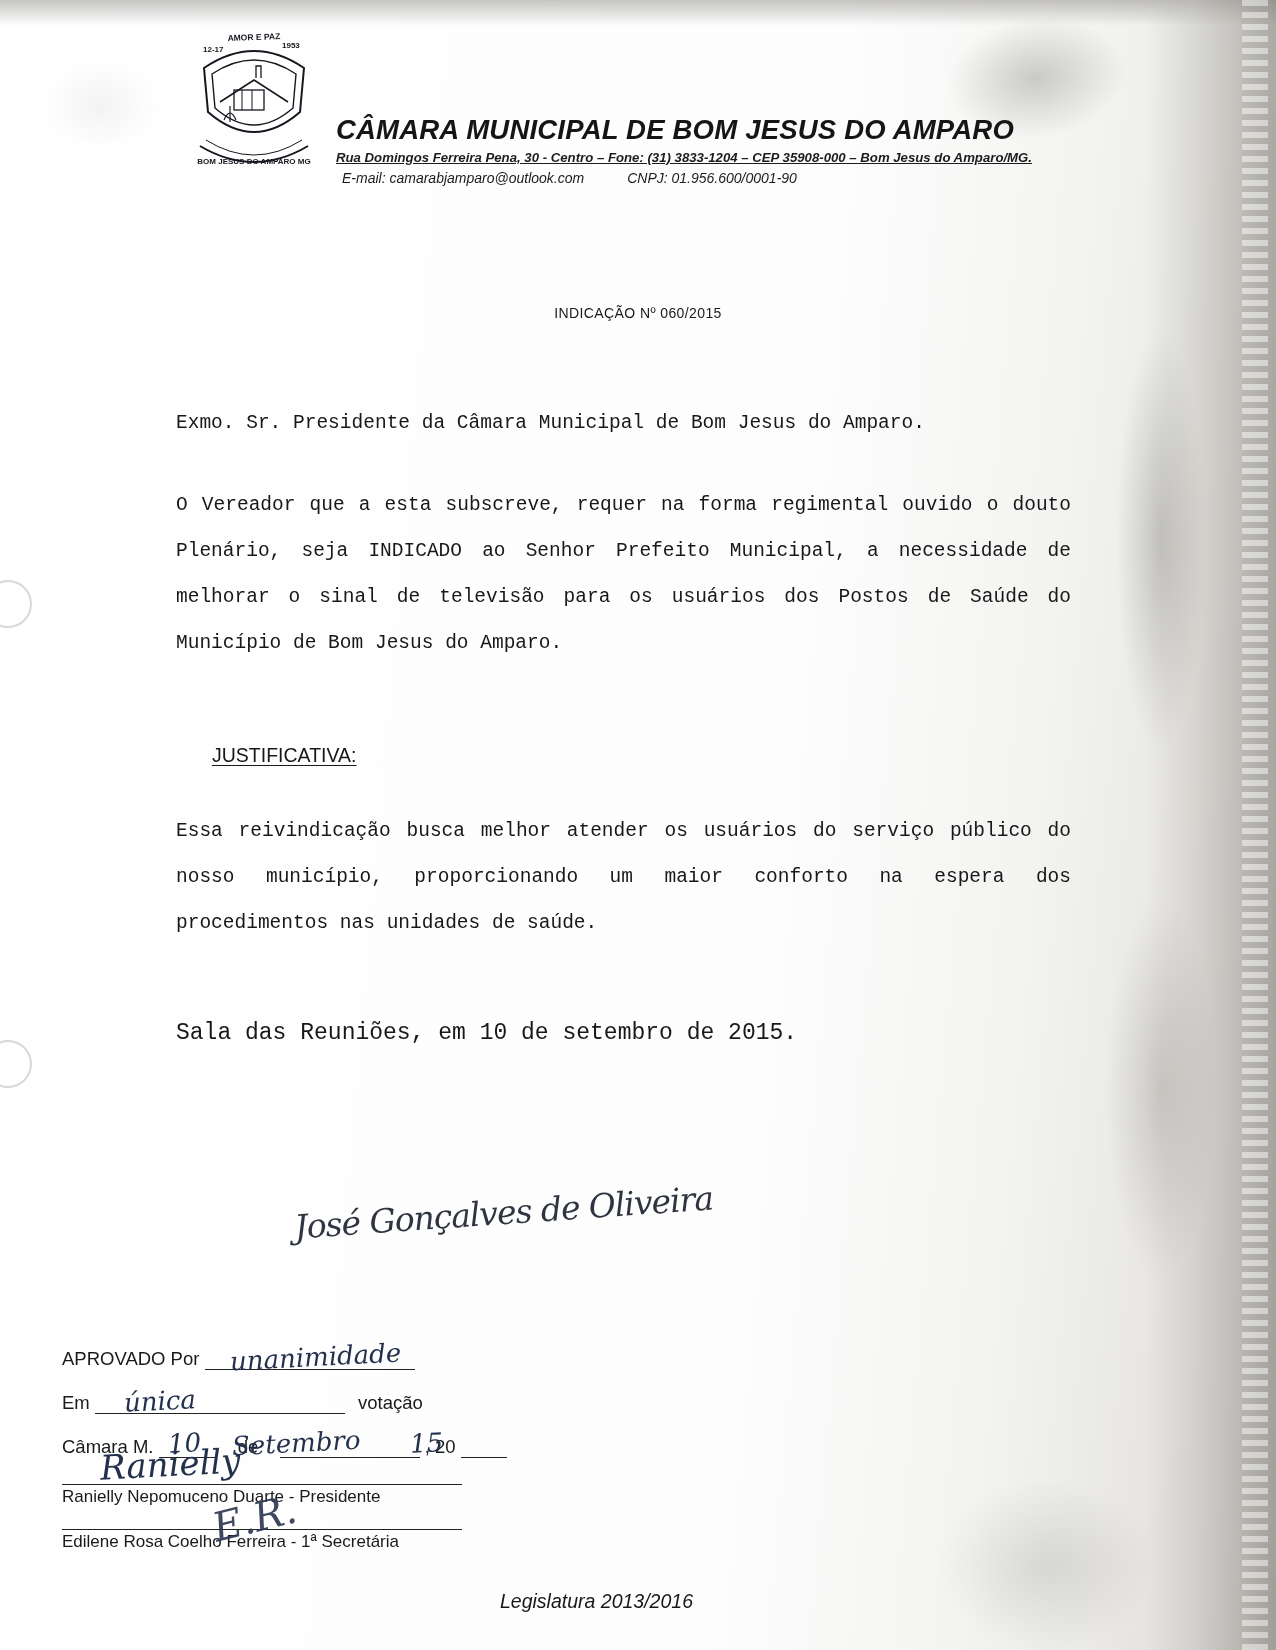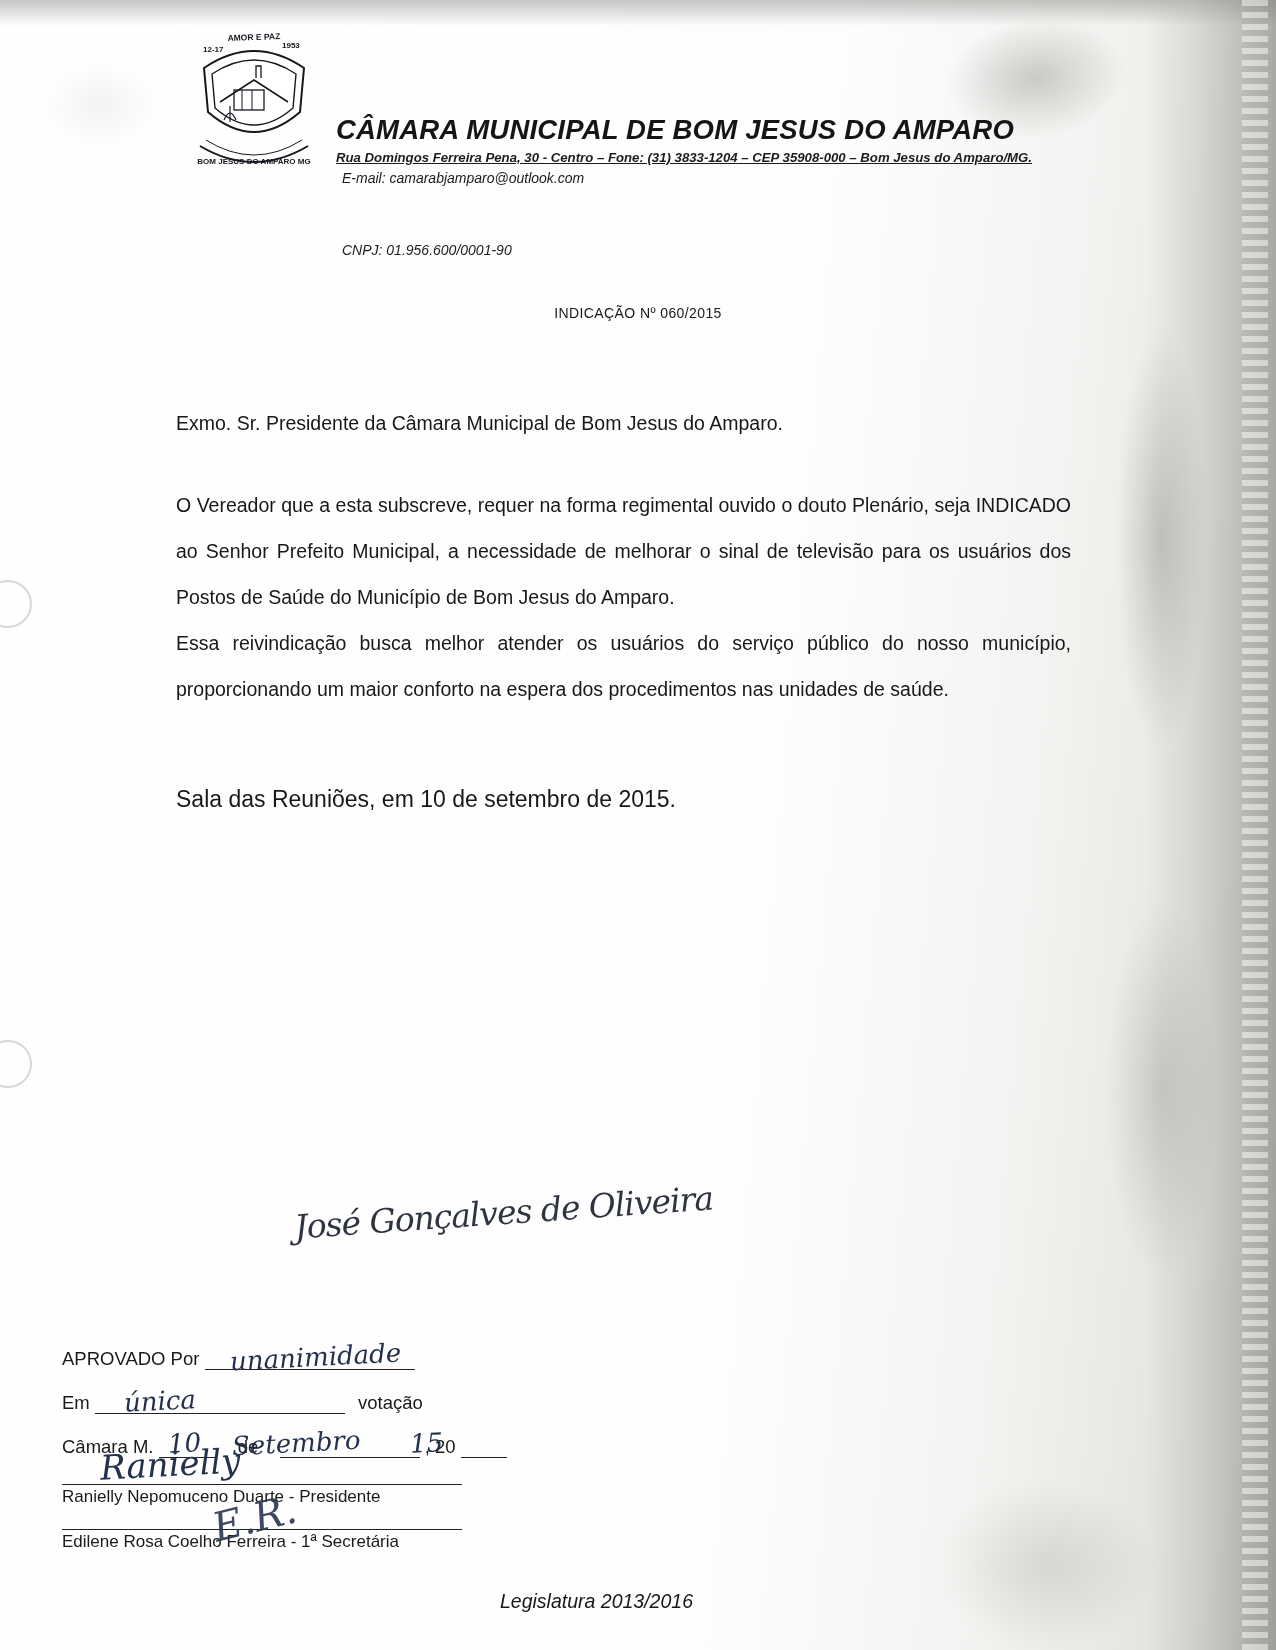--- a/index.html
+++ b/index.html
@@ -105,24 +105,23 @@
     margin-top: 4px;
     white-space: nowrap;
     text-decoration: underline;
   }
   .org-line2 {
     font-size: 14px;
     font-style: italic;
     color: #1c1c1c;
     margin-top: 5px;
     display: flex;
-    gap: 56px;
+    gap: 43px;
     white-space: nowrap;
     padding-left: 6px;
-    flex-direction: column;
   }
 
   
   .doc-title {
     position: absolute;
     top: 305px;
     left: 0; right: 0;
     text-align: center;
     font-size: 14px;
     letter-spacing: 0.4px;
@@ -130,21 +129,21 @@
   }
   .content {
     position: absolute;
     top: 400px;
     left: 176px;
     width: 895px;
     font-size: 19.5px;
     line-height: 46px;
     color: #181818;
   }
-  .para { text-align: justify; margin: 0; }
+  .para { text-align: justify; margin: 0; font-family: Liberation Mono, monospace; }
   .para.first { margin-bottom: 36px; }
   .justificativa {
     margin: 66px 0 30px 36px;
     font-size: 19.5px;
     text-decoration: underline;
     text-underline-offset: 3px;
   }
   .sala { margin-top: 64px; font-size: 23px; }
 
   
@@ -286,20 +285,21 @@
       </div>
     </div>
   </div>
 
   <div class="doc-title">INDICAÇÃO Nº 060/2015</div>
 
   <div class="content">
     <p class="para first">Exmo. Sr. Presidente da Câmara Municipal de Bom Jesus do Amparo.</p>
     <p class="para">O Vereador que a esta subscreve, requer na forma regimental ouvido o douto Plenário, seja INDICADO ao Senhor Prefeito Municipal, a necessidade de melhorar o sinal de televisão para os usuários dos Postos de Saúde do Município de Bom Jesus do Amparo.</p>
 
+    <div class="justificativa">JUSTIFICATIVA:</div>
 
     <p class="para">Essa reivindicação busca melhor atender os usuários do serviço público do nosso município, proporcionando um maior conforto na espera dos procedimentos nas unidades de saúde.</p>
 
     <p class="para sala">Sala das Reuniões, em 10 de setembro de 2015.</p>
   </div>
 
   <div class="sig-area">
     <div class="sig-script">José Gonçalves de Oliveira</div>
   </div>
 

